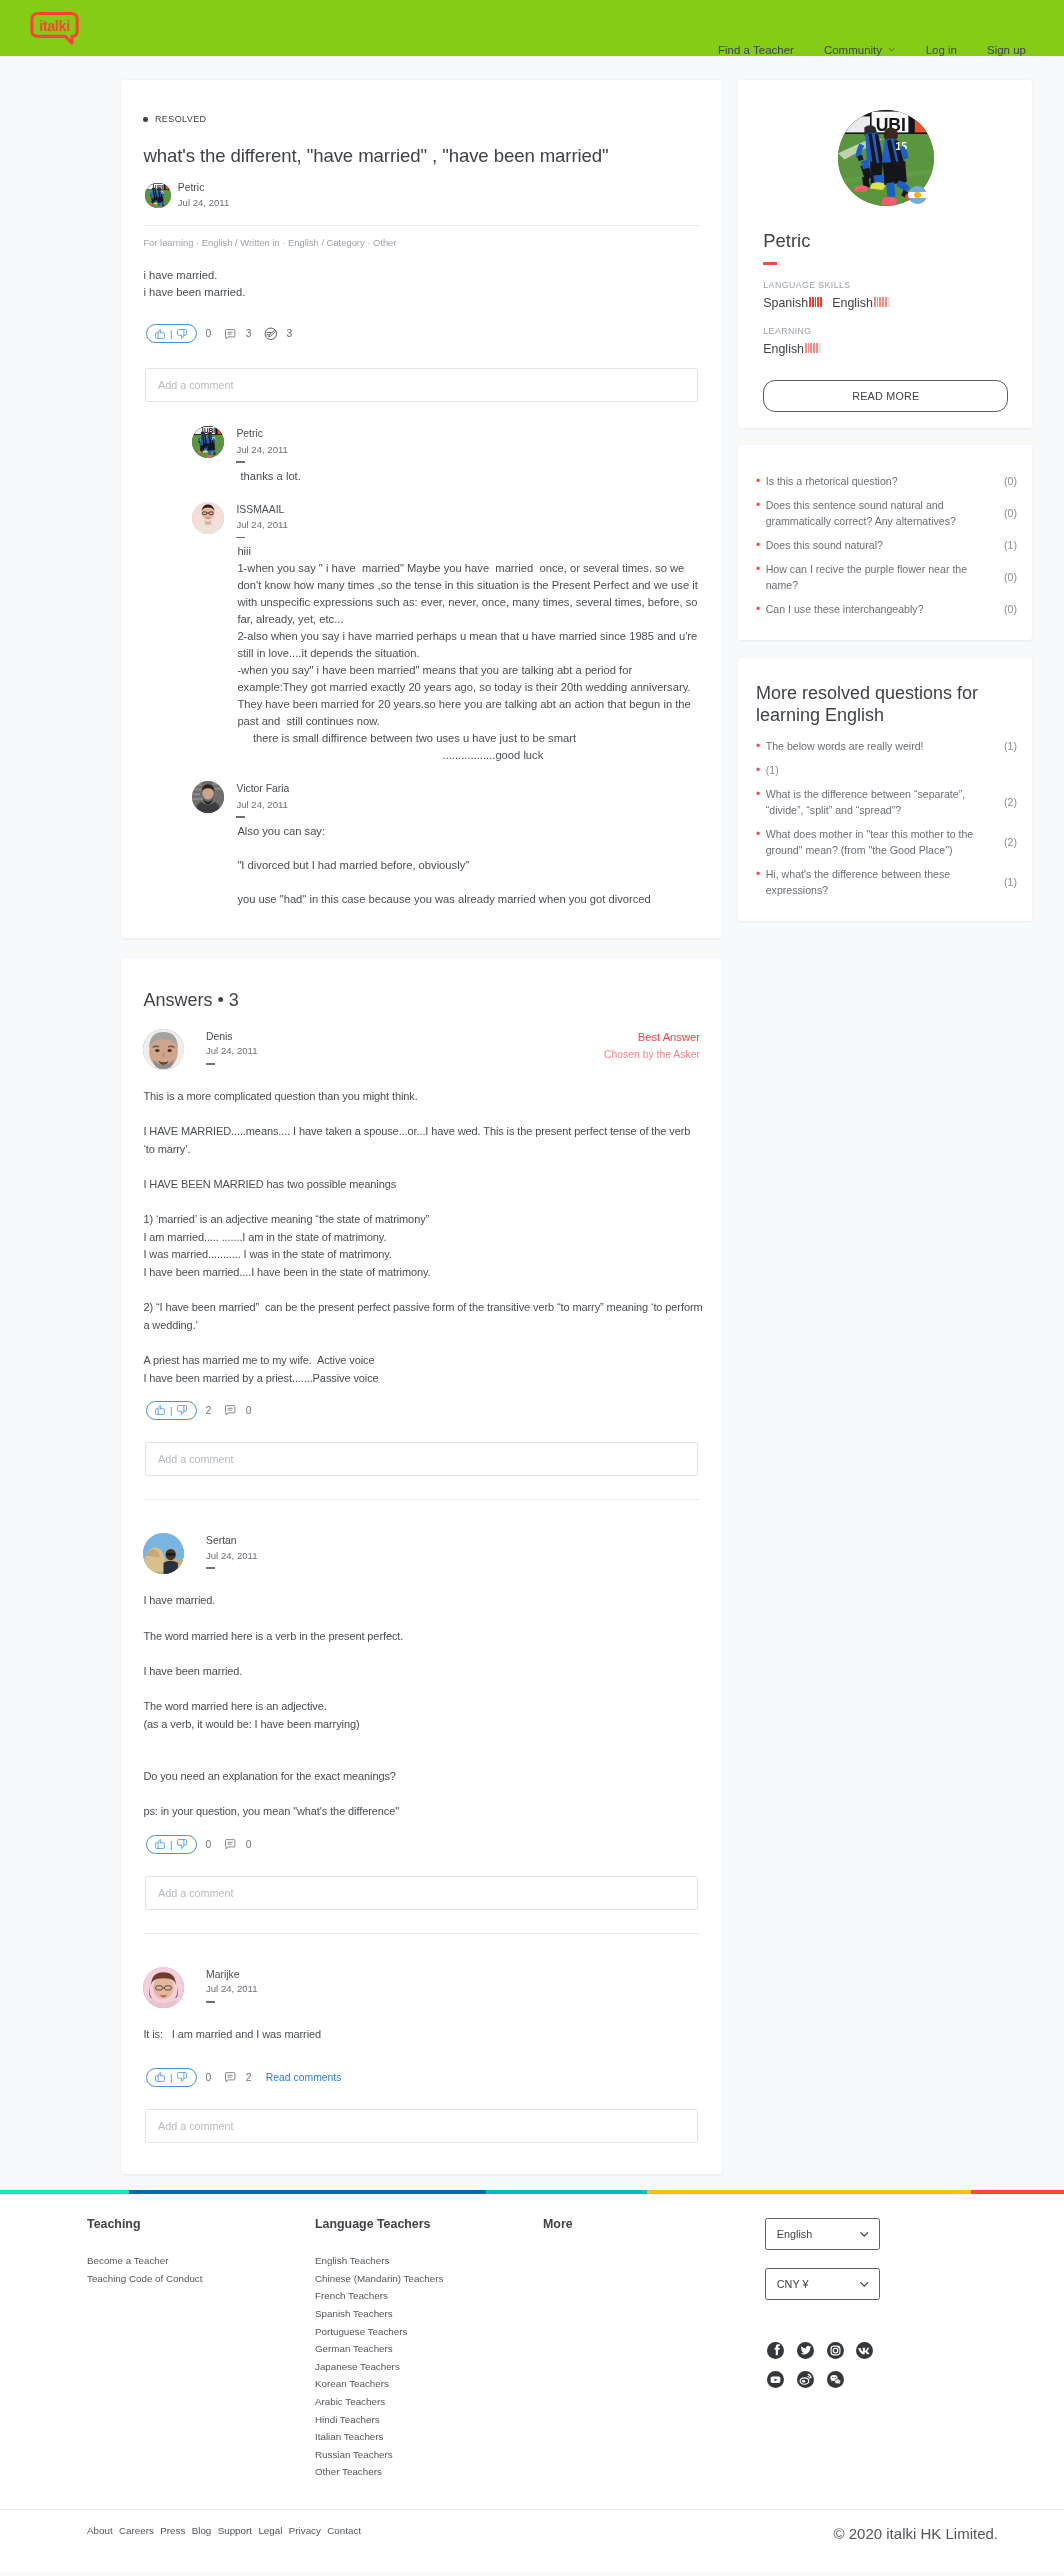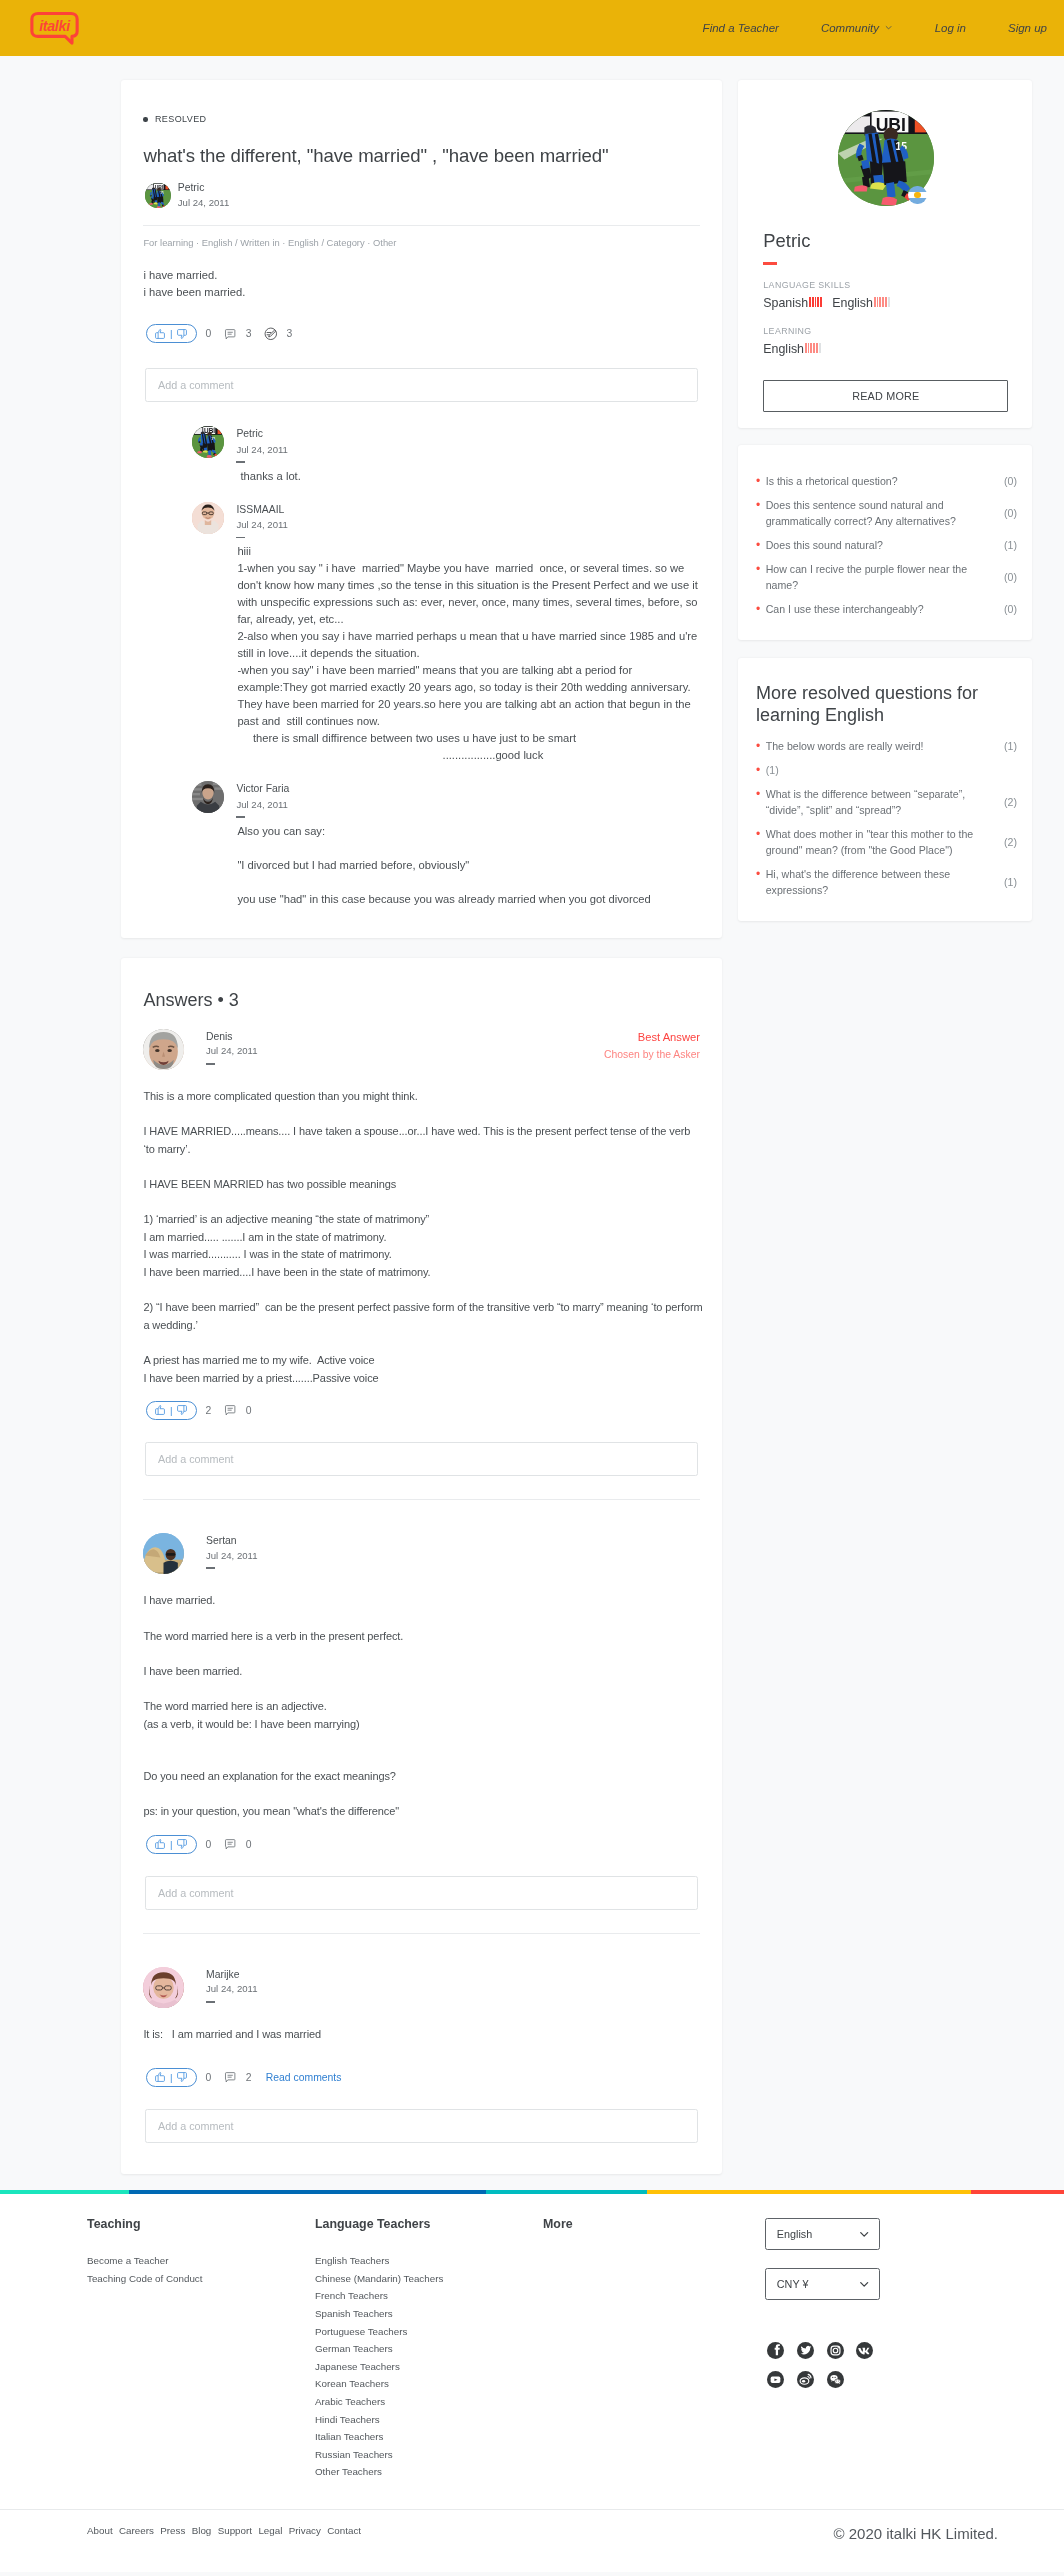--- a/index.html
+++ b/index.html
@@ -5,23 +5,23 @@
   *{box-sizing:border-box;}
   html,body{margin:0;padding:0;}
   body{
     width:1064px;
     background:#f8f9fa;
     font-family:"Liberation Sans",sans-serif;
     color:#404446;
     font-size:11.2px;
   }
   
-  .header{height:56px;background:#eab308;position:relative;font-style:italic;}
+  .header{height:56px;background:#84cc16;position:relative;}
   .logo{position:absolute;left:29px;top:9.6px;width:50px;height:35px;}
-  .nav{position:absolute;right:2px;top:0;height:56px;display:flex;align-items:center;gap:12px;}
+  .nav{position:absolute;right:23px;top:0;height:56px;display:flex;align-items:flex-end;gap:0;}
   .nav-item{font-size:11.5px;color:#3f4347;padding:0 15px;display:flex;align-items:center;gap:6.4px;cursor:pointer;white-space:nowrap;}
   .caret{display:inline-block;width:7.2px;height:7.2px;}
   
   .page{position:relative;padding-left:37px;}
   .wrap{width:911px;margin:0 0 0 84px;padding-top:24px;display:flex;gap:16px;align-items:flex-start;}
   .col-main{width:602px;}
   .col-side{width:294px;}
   .card{background:#fff;border-radius:3.2px;box-shadow:0 0.8px 2.4px rgba(0,0,0,.07);}
   
   .qcard{padding:0 22.4px 30px 22.4px;}
@@ -65,21 +65,21 @@
   .pavatar-wrap{display:flex;justify-content:center;position:relative;}
   .pavatar{width:96px;height:96px;border-radius:50%;overflow:hidden;position:relative;}
   .flag{position:absolute;width:18.4px;height:18.4px;border-radius:50%;right:83px;bottom:1.6px;overflow:hidden;z-index:2;}
   .pname{font-size:18.4px;color:#3f4347;margin-top:24px;font-weight:400;line-height:1.15;}
   .pdash{width:13.6px;height:2.4px;background:#fc4b3f;margin-top:11.2px;}
   .plabel{font-size:8.8px;letter-spacing:0.4px;color:#9ca2a8;margin-top:16px;line-height:1;}
   .plang{font-size:12.4px;color:#3f4347;margin-top:6.4px;display:flex;align-items:baseline;gap:10.4px;line-height:1.2;}
   .lang{display:inline-flex;align-items:baseline;}
   .bars{display:inline-flex;gap:1px;margin-left:0.8px;align-items:flex-end;}
   .bar{width:1.8px;height:9.6px;}
-  .readmore{margin-top:23px;border:0.8px solid #585d61;border-radius:1px;height:32px;width:245px;display:flex;align-items:center;justify-content:center;font-size:10.8px;letter-spacing:0.2px;color:#3f4347;}
+  .readmore{margin-top:23px;border:0.8px solid #585d61;border-radius:12px;height:32px;width:245px;display:flex;align-items:center;justify-content:center;font-size:10.8px;letter-spacing:0.2px;color:#3f4347;}
   .qlcard{padding:24px 15px 19px 17.6px;margin-top:17.6px;}
   h3.qlhead{font-size:18px;font-weight:400;color:#3f4347;margin:0 0 7.2px 0;line-height:22.4px;}
   .qlitem{display:flex;align-items:flex-start;gap:5.6px;padding:4px 0;}
   .qlbullet{color:#fc4b3f;font-size:12px;line-height:16px;flex:none;}
   .qltext{font-size:10.6px;color:#6b7075;line-height:16px;flex:1;padding-right:6.4px;}
   .qlcount{font-size:10.6px;color:#8a9095;flex:none;align-self:center;}
   
   .colorbar{display:flex;height:4px;width:100%;margin-top:16px;}
   .footer{background:#fff;}
   .fwrap{width:911px;margin:0 0 0 87px;display:flex;padding-top:24px;padding-bottom:28px;}

